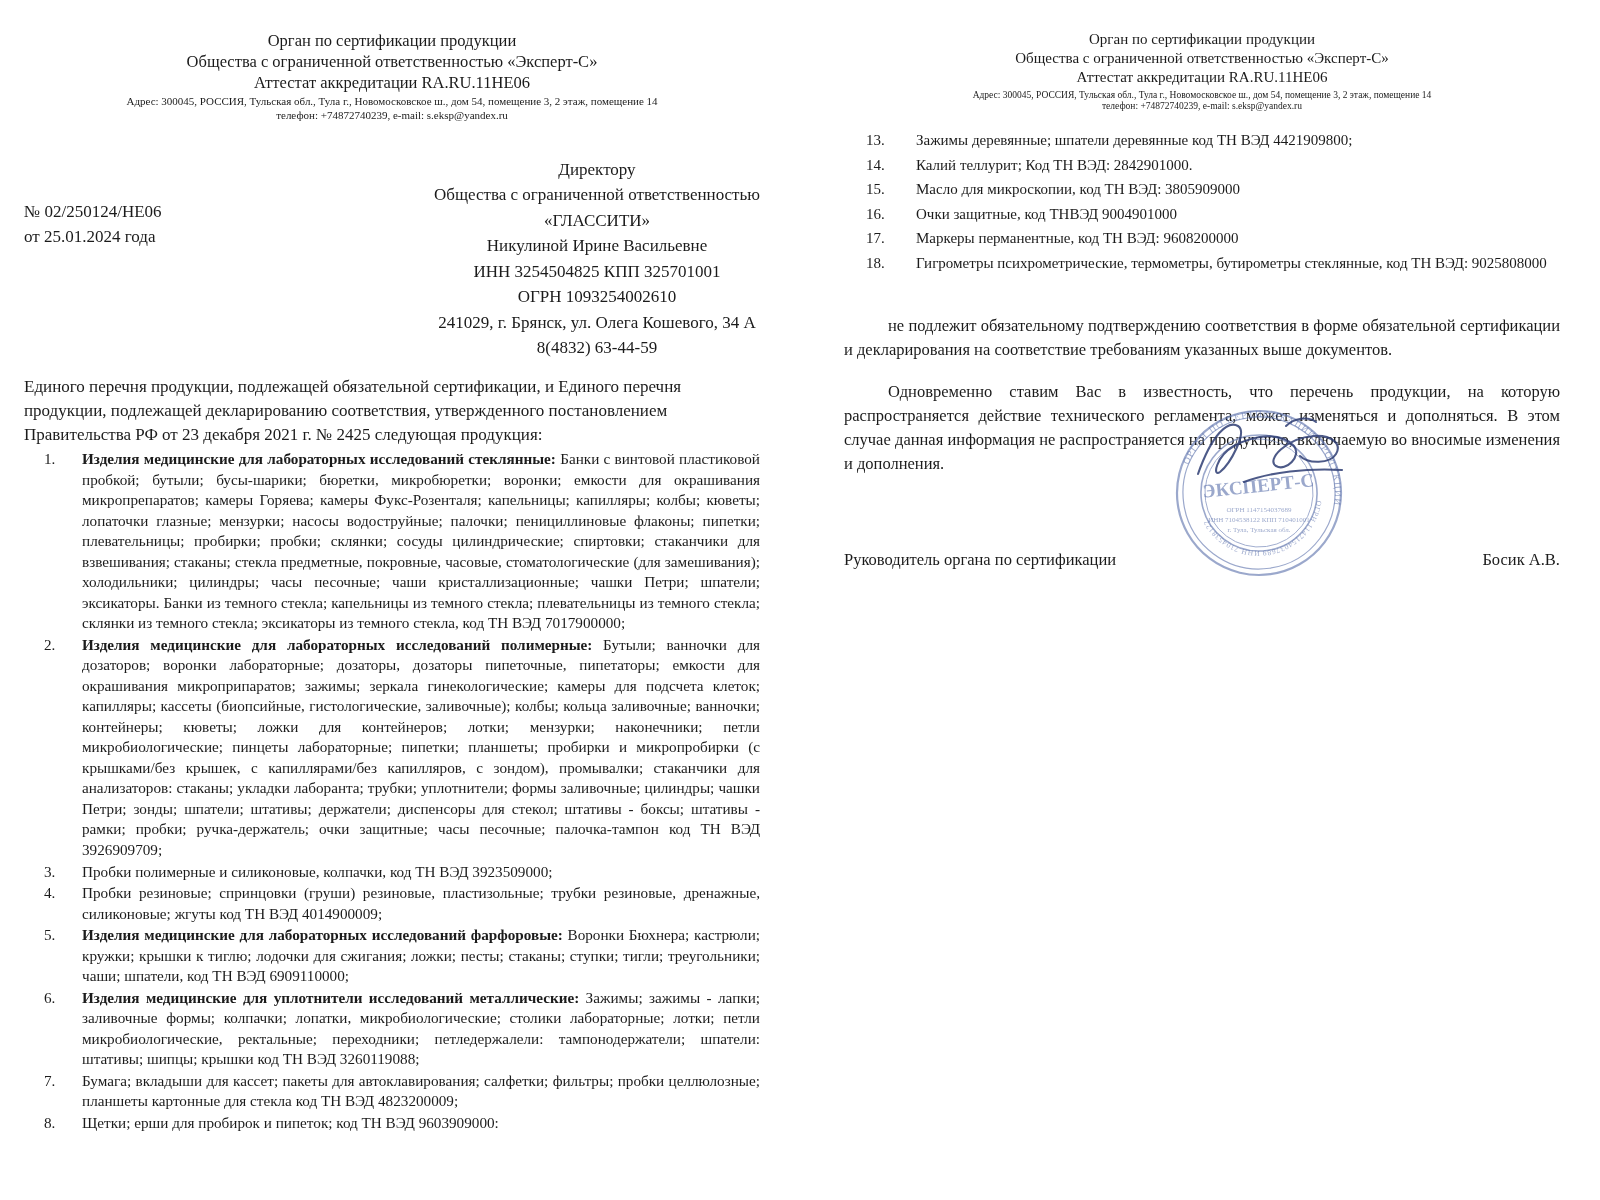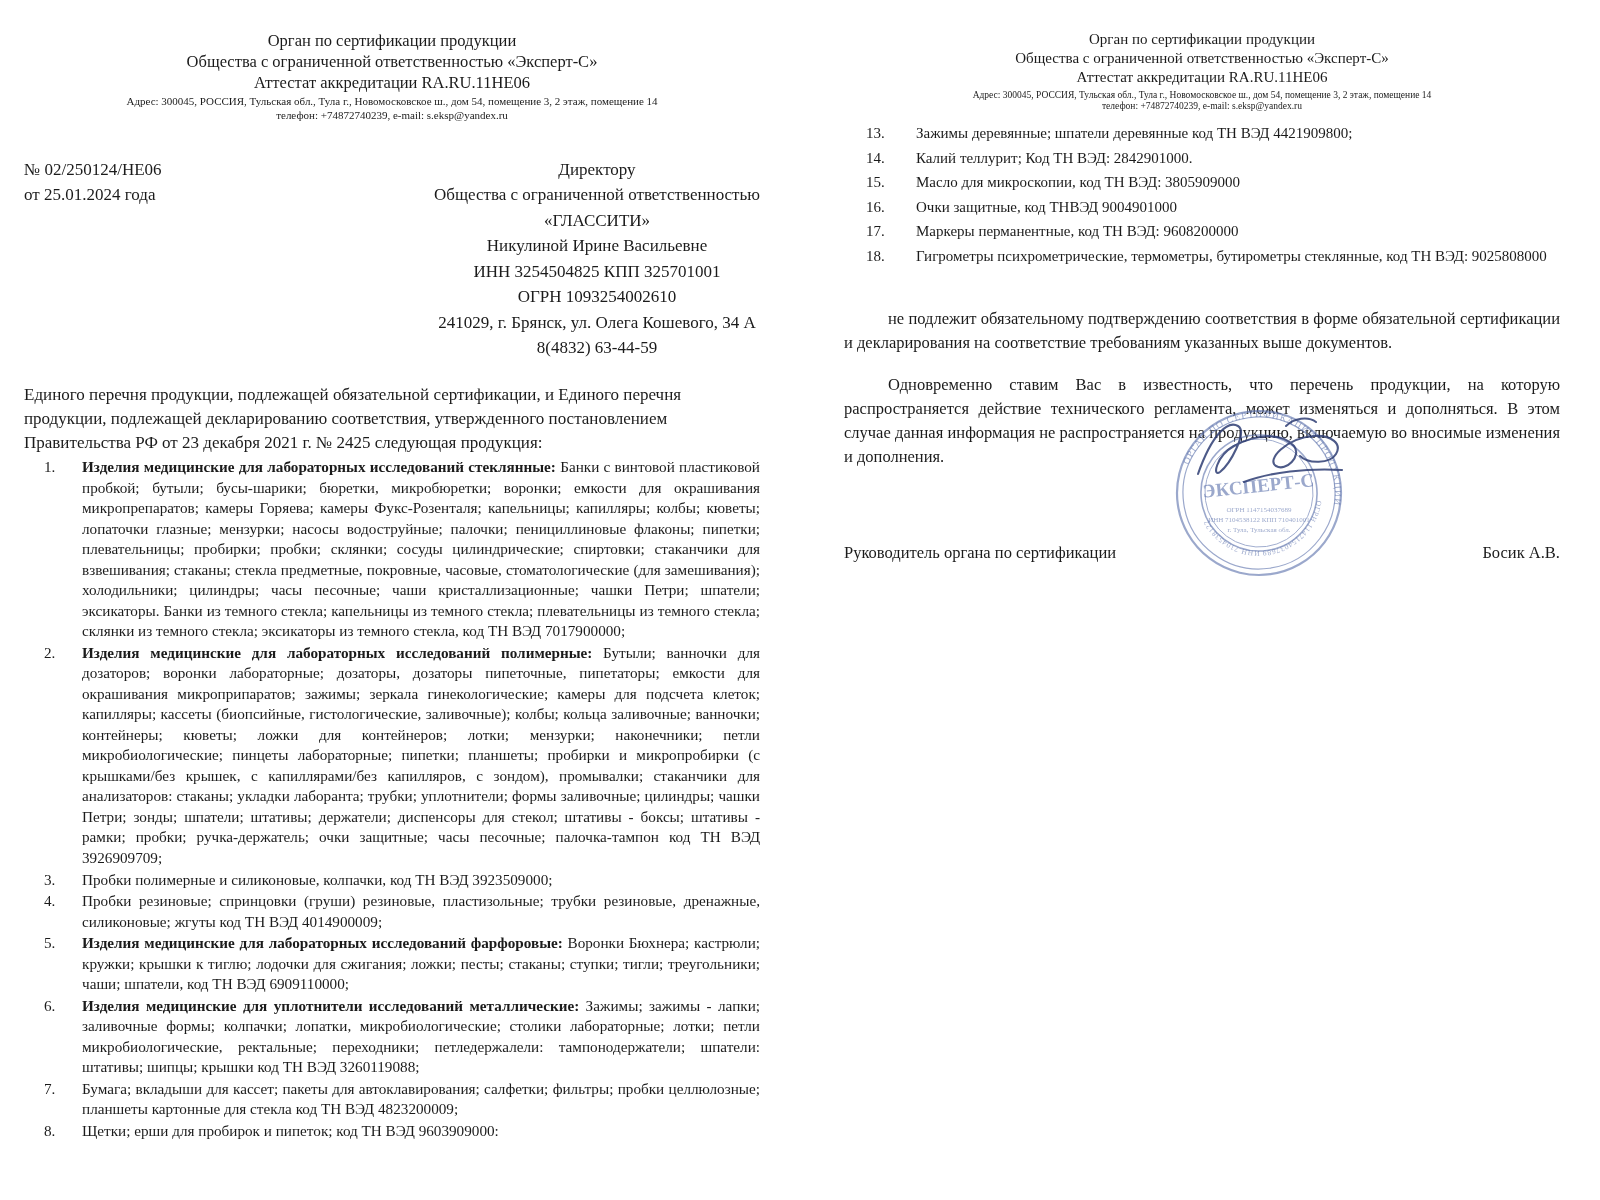--- a/index.html
+++ b/index.html
@@ -70,36 +70,37 @@
   .head-row {
     display: flex;
     justify-content: space-between;
     align-items: flex-start;
     margin-top: 34px;
   }
   .refblock {
     font-size: 17px;
     line-height: 1.5;
     white-space: pre-line;
+    margin-top: 42px;
   }
   .addressee {
     text-align: center;
     font-size: 17px;
     line-height: 1.5;
     white-space: pre-line;
   }
 
   
   .intro {
     margin-top: 52px;
     font-size: 17px;
     text-indent: 58px;
   }
   .basis {
-    margin-top: 22px;
+    margin-top: 14px;
     font-size: 17px;
     line-height: 1.42;
   }
   .list {
     margin-top: 2px;
     font-size: 15.2px;
     line-height: 1.35;
   }
   .list-item {
     display: flex;
@@ -118,21 +119,21 @@
     text-align: justify;
   }
   .li-text b, .li-text .b {
     font-weight: bold;
   }
 
   
   .list-right {
     font-size: 15px;
     line-height: 1.5;
-    margin-top: 9px;
+    margin-top: 16px;
   }
   .list-right .list-item {
     margin-top: 2px;
   }
   .list-right .li-num {
     width: 72px;
     flex: 0 0 72px;
     padding-left: 22px;
   }
 

